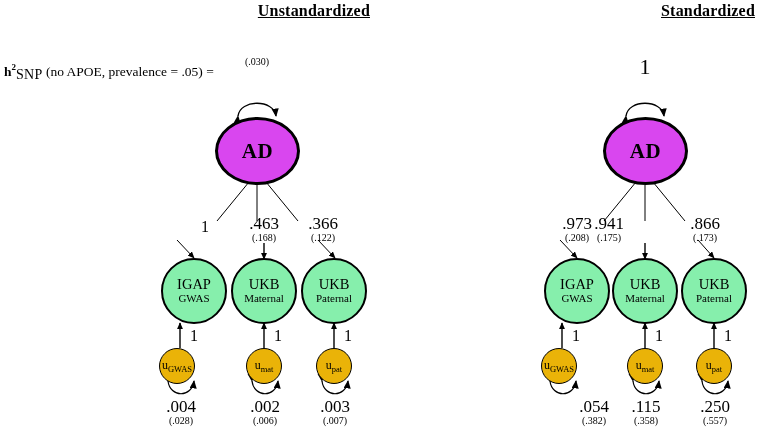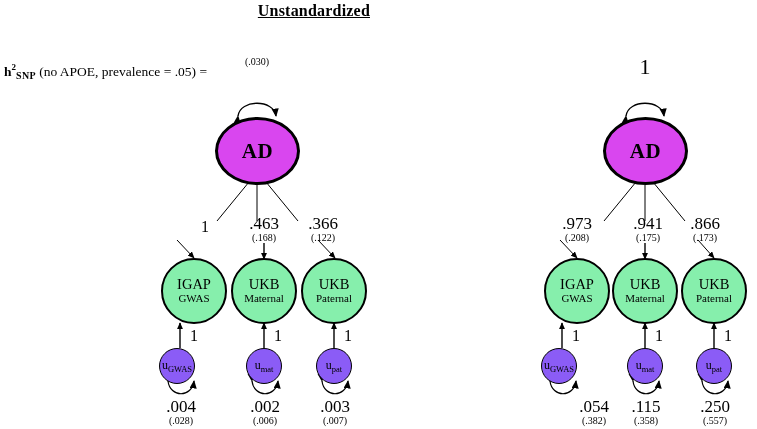--- a/index.html
+++ b/index.html
@@ -23,21 +23,21 @@
   }
 
   .h2label {
     position: absolute;
     font-size: 13.5px;
     white-space: nowrap;
   }
   .h2label b { font-weight: bold; }
   .h2label sup { font-size: 9px; font-weight: bold; vertical-align: super; }
   .h2label .sub-snp {
-    font-size: 10px; font-weight: bold;
+    font-size: 14px; font-weight: normal;
     vertical-align: sub;
     letter-spacing: .3px;
   }
 
   .est {
     position: absolute;
     text-align: center;
     white-space: nowrap;
     line-height: 1;
   }
@@ -64,21 +64,21 @@
   .node.latent .l1 { font-size: 21px; font-weight: bold; letter-spacing: .5px; }
 
   .node.manifest {
     background: #86efac;
     border-width: 2px;
   }
   .node.manifest .l1 { font-size: 14.5px; line-height: 1.05; }
   .node.manifest .l2 { font-size: 11px; line-height: 1.05; margin-top: 1px; }
 
   .node.resid {
-    background: #8b5cf6;
+    background: #eab308;
     border-width: 1.6px;
   }
   .node.resid .l1 {
     font-size: 12px;
     white-space: nowrap;
   }
   .node.resid .l1 sub { font-size: 8.5px; vertical-align: sub; }
 
   .svglayer {
     position: absolute; left: 0; top: 0;
@@ -219,35 +219,36 @@
   </div>
   <div class="est" style="left:239px; top:398px; width:52px;">
     <span class="val">.002</span>
     <span class="se">(.006)</span>
   </div>
   <div class="est" style="left:309px; top:398px; width:52px;">
     <span class="val">.003</span>
     <span class="se">(.007)</span>
   </div>
 
+  <div class="panel-title" style="left:535px; top:2px; width:220px;">Standardized</div>
 
   <div class="est big" style="left:615px; top:56px; width:60px;">
     <span class="val">1</span>
     <span class="se"></span>
   </div>
 
   <div class="node latent" style="left:603px; top:117px; width:85px; height:68px;">
     <span class="l1">AD</span>
   </div>
 
   <div class="est" style="left:551px; top:215px; width:52px;">
     <span class="val">.973</span>
     <span class="se">(.208)</span>
   </div>
-  <div class="est" style="left:622px; top:215px; width:52px;">
+  <div class="est" style="left:583px; top:215px; width:52px;">
     <span class="val">.941</span>
     <span class="se">(.175)</span>
   </div>
   <div class="est" style="left:679px; top:215px; width:52px;">
     <span class="val">.866</span>
     <span class="se">(.173)</span>
   </div>
 
   <div class="node manifest" style="left:544px; top:258px; width:66px; height:66px;">
     <span class="l1">IGAP</span>

